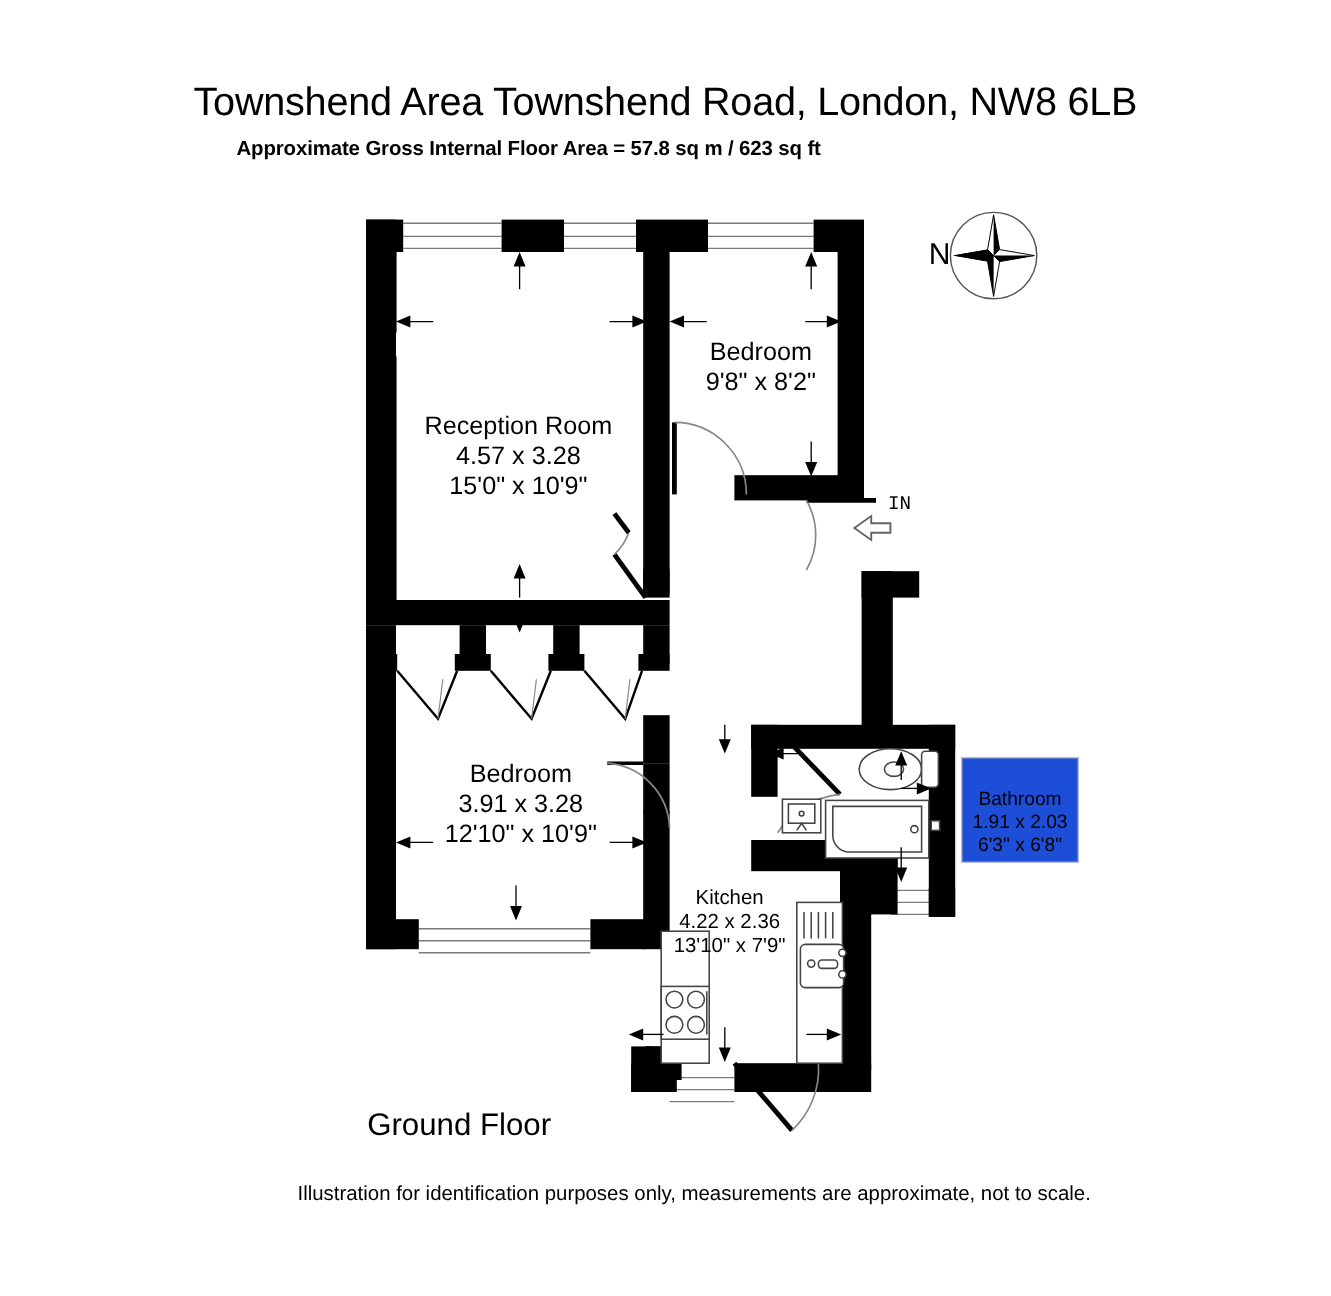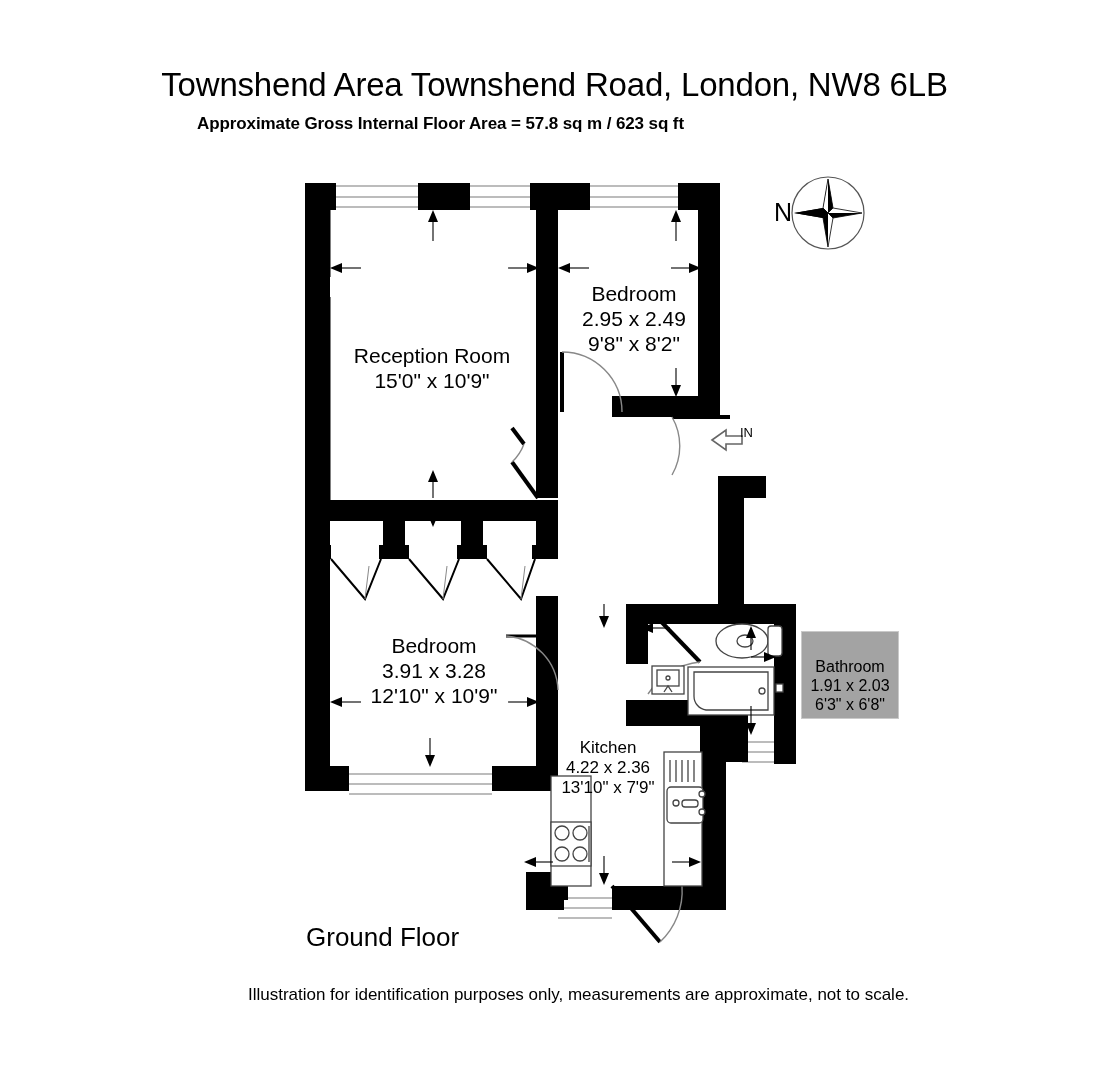--- a/index.html
+++ b/index.html
@@ -65,33 +65,34 @@
   .roomlabel .rdim  { display: block; }
   #lbl-reception { left: 260px; top: 320px; width: 344px; font-size: 21px; }
   #lbl-bed1      { left: 500px; top: 258px; width: 268px; font-size: 21px; }
   #lbl-bed2      { left: 268px; top: 610px; width: 332px; font-size: 21px; }
   #lbl-kitchen   { left: 510px; top: 714px; width: 196px; font-size: 17px; }
   #lbl-bath {
     left: 801px; top: 631px;
     width: 98px;
     font-size: 16px;
     border: 1px solid #c9c9c9;
-    background: #a3a3a3;
+    background: #1d4ed8;
     padding: 2px 2px 3px 2px;
     box-sizing: border-box;
   }
   #compass-n {
     position: absolute;
     left: 774px; top: 198px;
     font-size: 25px;
   }
   #in-label {
     position: absolute;
-    left: 740px; top: 425px;
-    font-size: 13px;
+    left: 740px; top: 411px;
+    font-size: 16px;
+    font-family: Liberation Mono, monospace;
   }
 </style>
 </head>
 <body>
 
 <div id="title">Townshend Area Townshend Road, London, NW8 6LB</div>
 
 <div id="subtitle">Approximate Gross Internal Floor Area = 57.8 sq m / 623 sq ft</div>
 
 <svg id="plan" viewBox="0 0 1109 1080">
@@ -356,26 +357,26 @@
     <polygon points="794,213 823,208 828,213" fill="#000000"></polygon>
 
     <polygon points="862,213 833,208 828,213 833,218" fill="#ffffff" stroke="#000000" stroke-width="0.8"></polygon>
     <polygon points="862,213 833,218 828,213" fill="#000000"></polygon>
   </g>
 
 </svg>
 
 <div class="roomlabel" id="lbl-reception">
   <span class="rname">Reception Room</span>
+  <span class="rdim">4.57 x 3.28</span>
   <span class="rdim">15'0" x 10'9"</span>
 </div>
 
 <div class="roomlabel" id="lbl-bed1">
   <span class="rname">Bedroom</span>
-  <span class="rdim">2.95 x 2.49</span>
   <span class="rdim">9'8" x 8'2"</span>
 </div>
 
 <div class="roomlabel" id="lbl-bed2">
   <span class="rname">Bedroom</span>
   <span class="rdim">3.91 x 3.28</span>
   <span class="rdim">12'10" x 10'9"</span>
 </div>
 
 <div class="roomlabel" id="lbl-kitchen">

